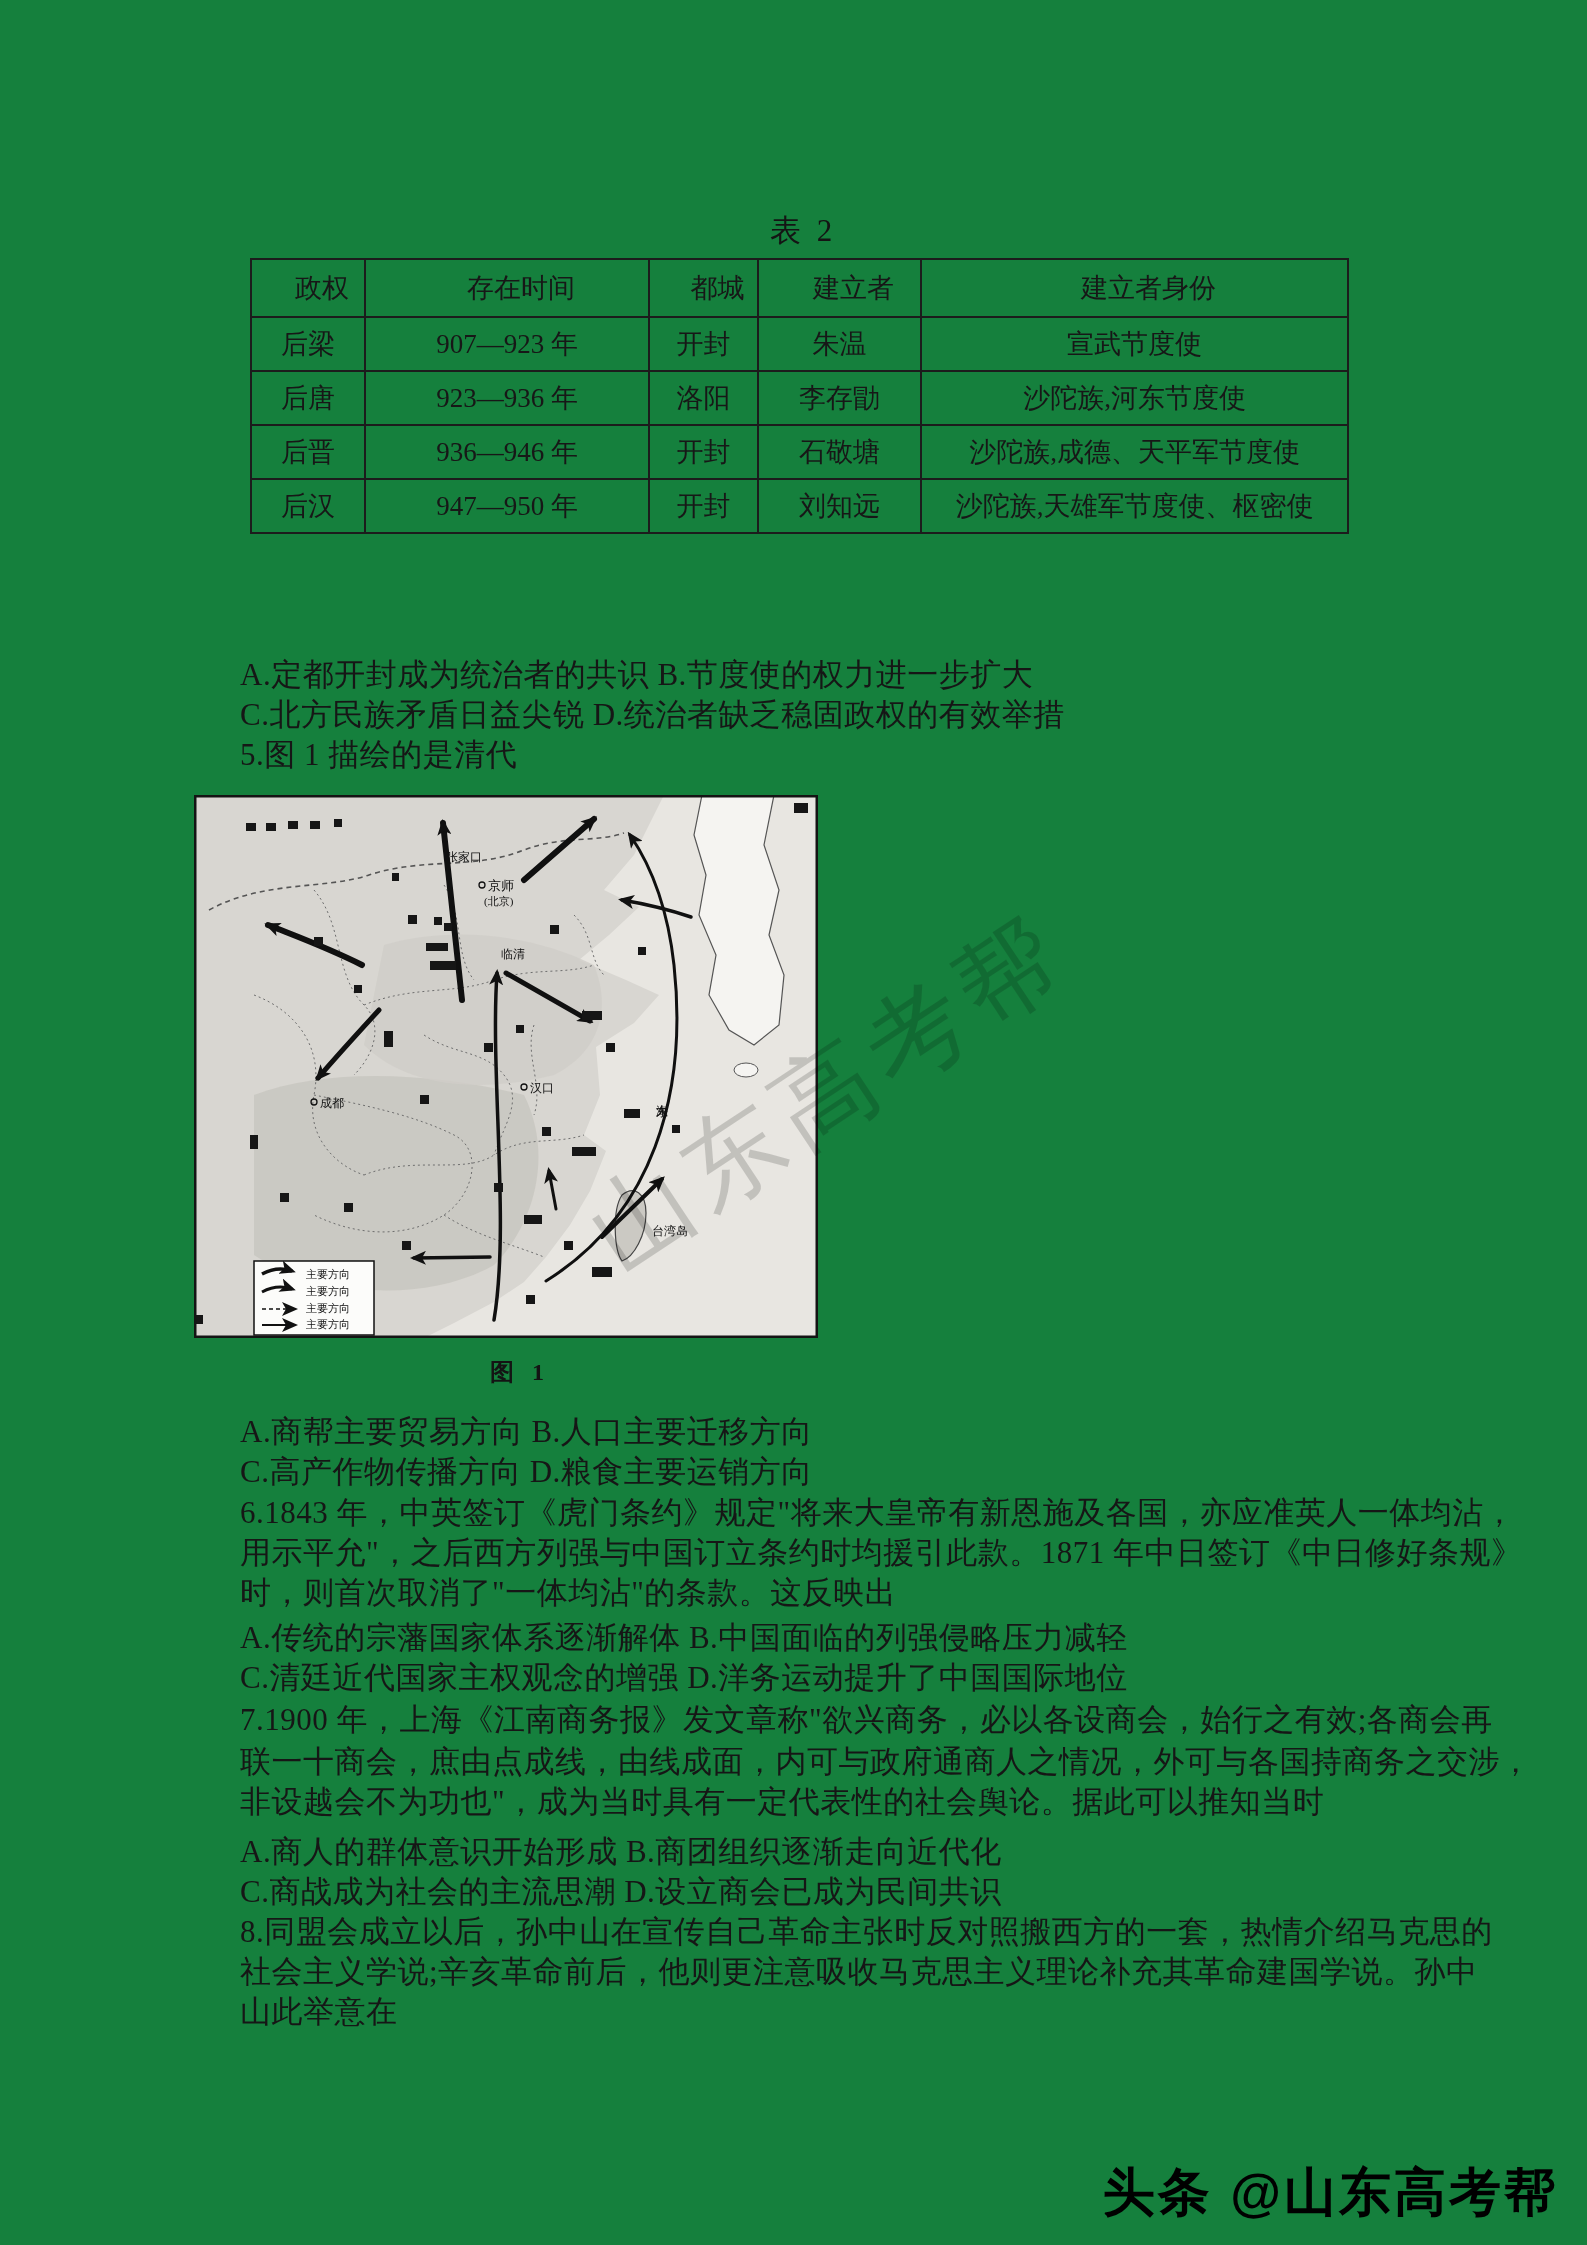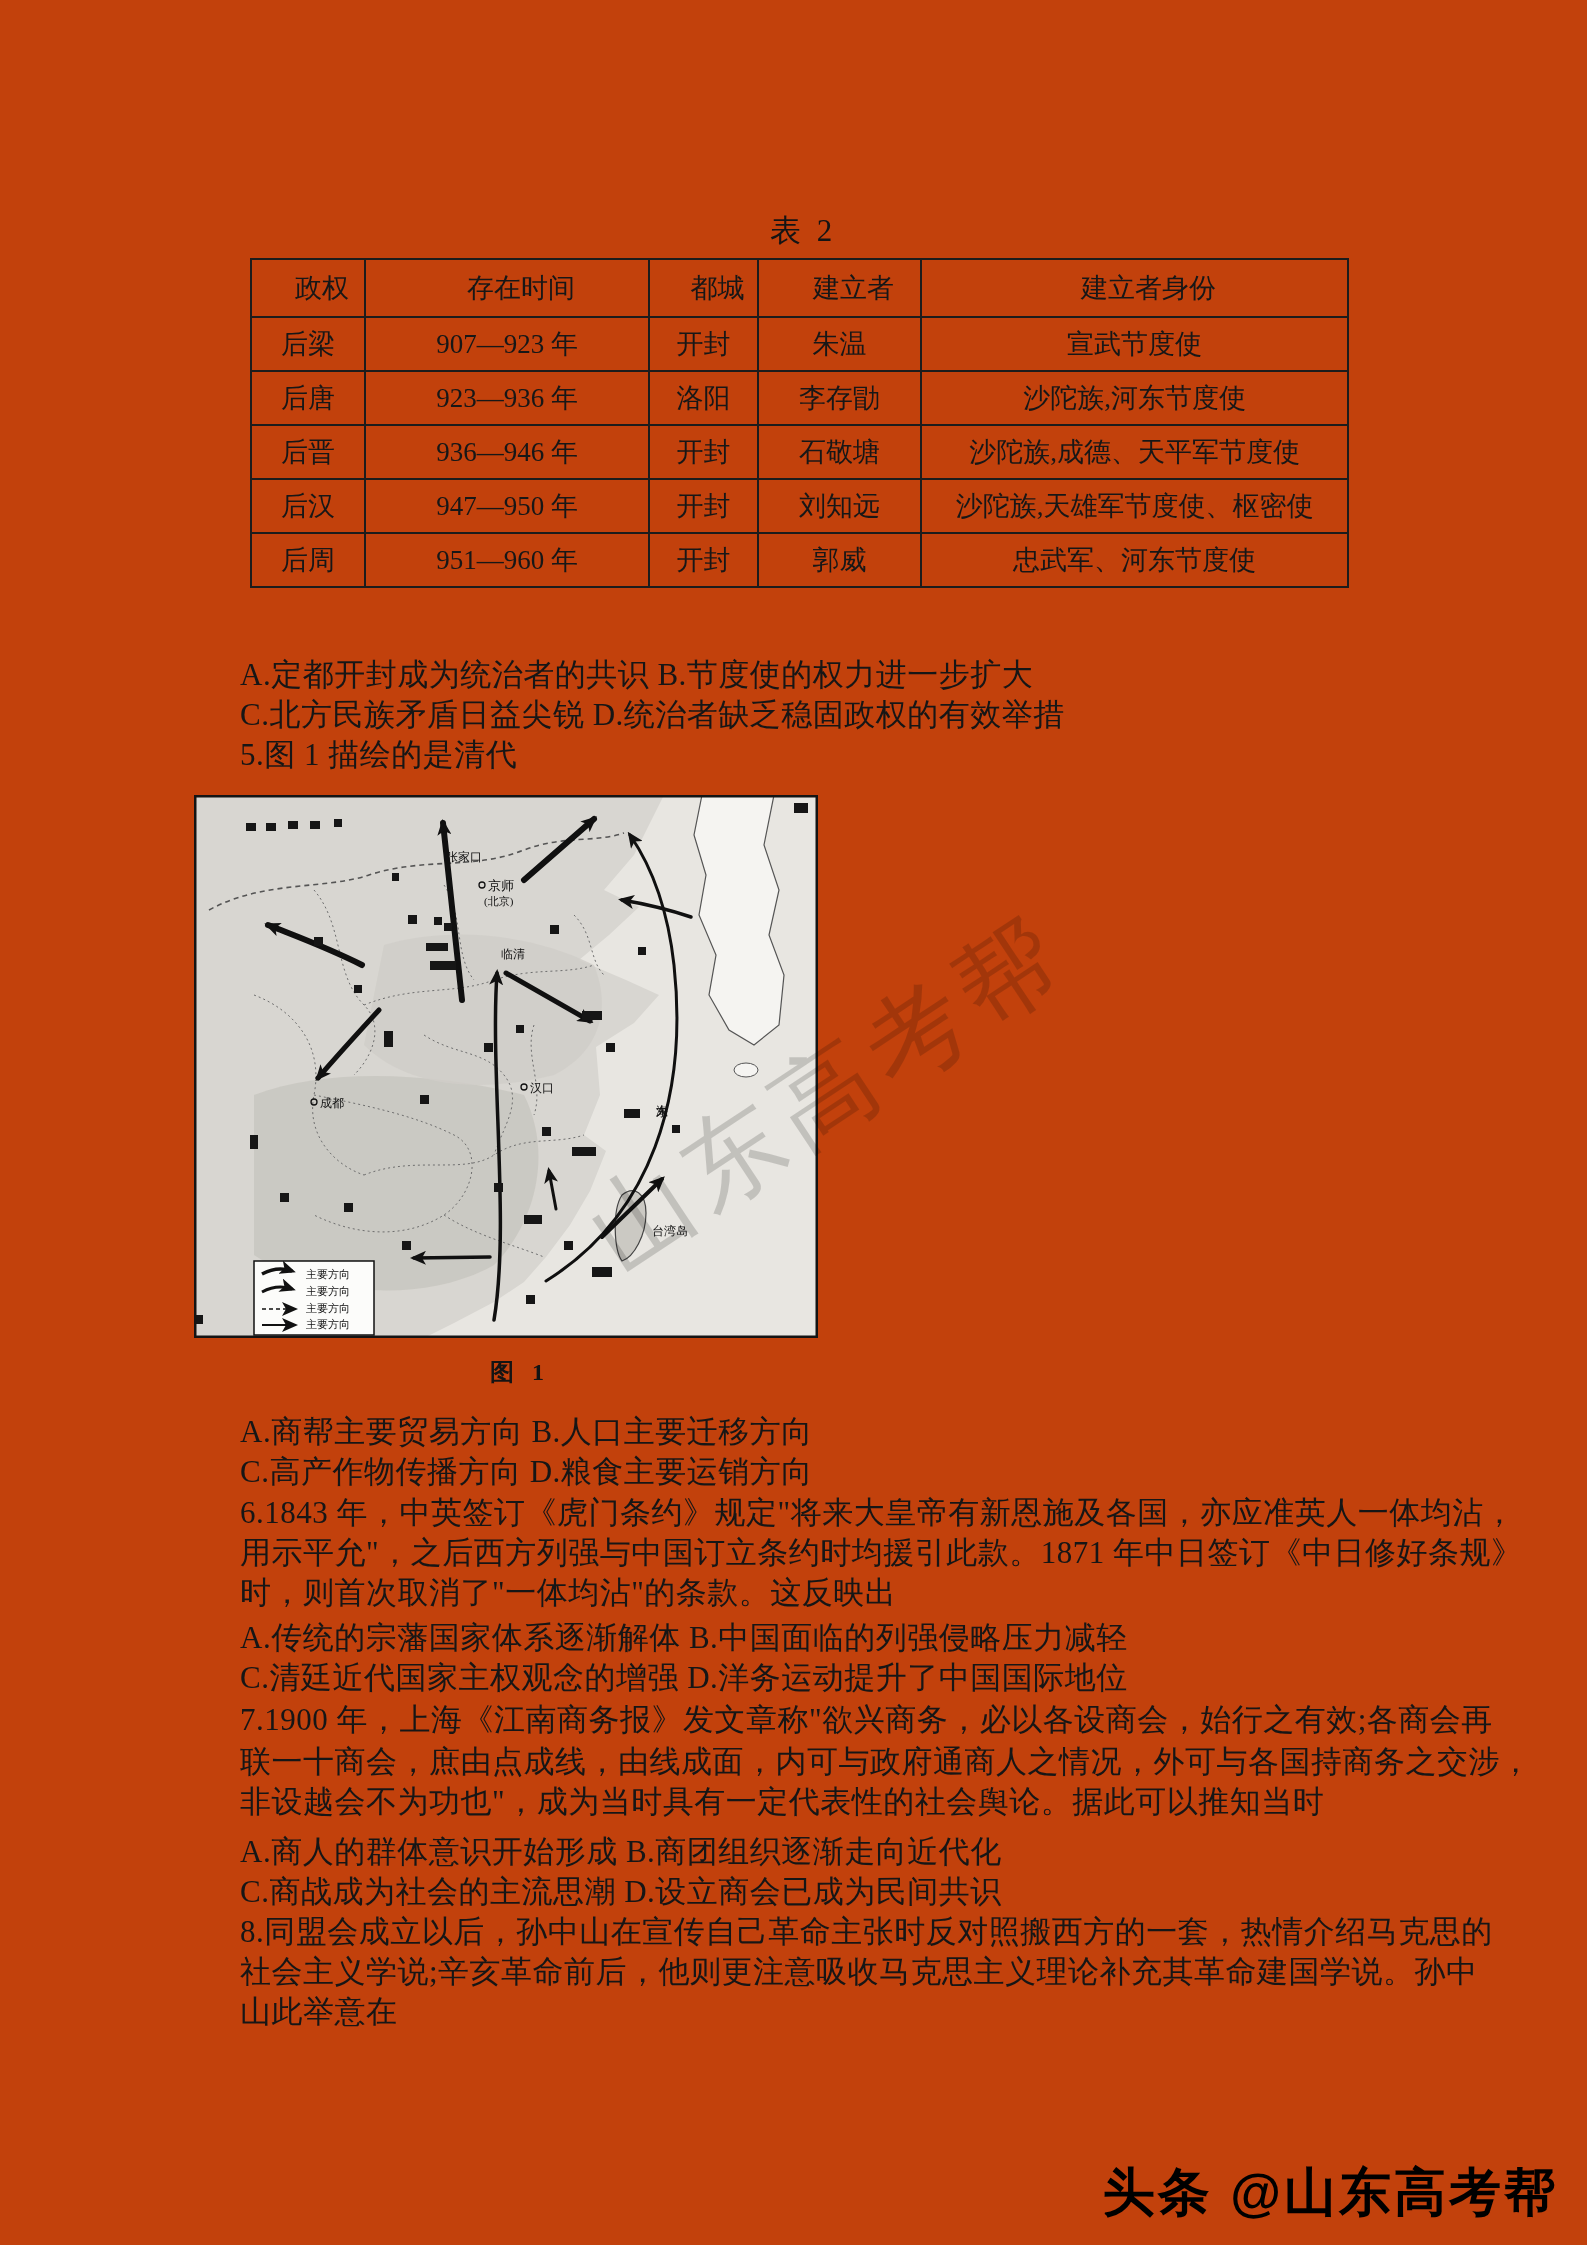--- a/index.html
+++ b/index.html
@@ -1,17 +1,17 @@
 <!DOCTYPE html>
 <html><head>
 <meta charset="utf-8">
 <style>
   html,body{margin:0;padding:0;}
   body{background:#9a9a9a;}
-  #page{position:relative;width:1587px;height:2245px;background:#c2410c;overflow:hidden;
+  #page{position:relative;width:1587px;height:2245px;background:#15803d;overflow:hidden;
         font-family:"Liberation Serif","DejaVu Serif",serif;color:#141414;}
   .line{position:absolute;left:240px;font-size:31px;line-height:40px;white-space:nowrap;
         letter-spacing:0.5px;color:#161616;}
   #table-title{position:absolute;left:770px;top:210px;font-size:31px;letter-spacing:4px;}
   #dyn-table{position:absolute;left:250px;top:258px;border-collapse:collapse;table-layout:fixed;}
   #dyn-table td,#dyn-table th{border:2px solid #1c1c1c;text-align:center;vertical-align:middle;
         font-size:27px;font-weight:normal;padding:0 4px;color:#171717;}
   #dyn-table th{height:56px;padding-left:32px;}
   #dyn-table td{height:52px;}
   #figure-caption{position:absolute;left:440px;top:1356px;width:160px;text-align:center;
@@ -67,27 +67,20 @@
       <td>开封</td>
       <td>石敬塘</td>
       <td>沙陀族,成德、天平军节度使</td>
     </tr>
     <tr>
       <td>后汉</td>
       <td>947—950 年</td>
       <td>开封</td>
       <td>刘知远</td>
       <td>沙陀族,天雄军节度使、枢密使</td>
-    </tr>
-    <tr>
-      <td>后周</td>
-      <td>951—960 年</td>
-      <td>开封</td>
-      <td>郭威</td>
-      <td>忠武军、河东节度使</td>
     </tr>
   </tbody>
     </table>
 
   <div class="line" style="top:655px">A.定都开封成为统治者的共识 B.节度使的权力进一步扩大</div>
   <div class="line" style="top:695px">C.北方民族矛盾日益尖锐 D.统治者缺乏稳固政权的有效举措</div>
   <div class="line" style="top:735px">5.图 1 描绘的是清代</div>
 
   <div id="map-wrap">
     <svg width="624" height="543" viewBox="0 0 624 543">

